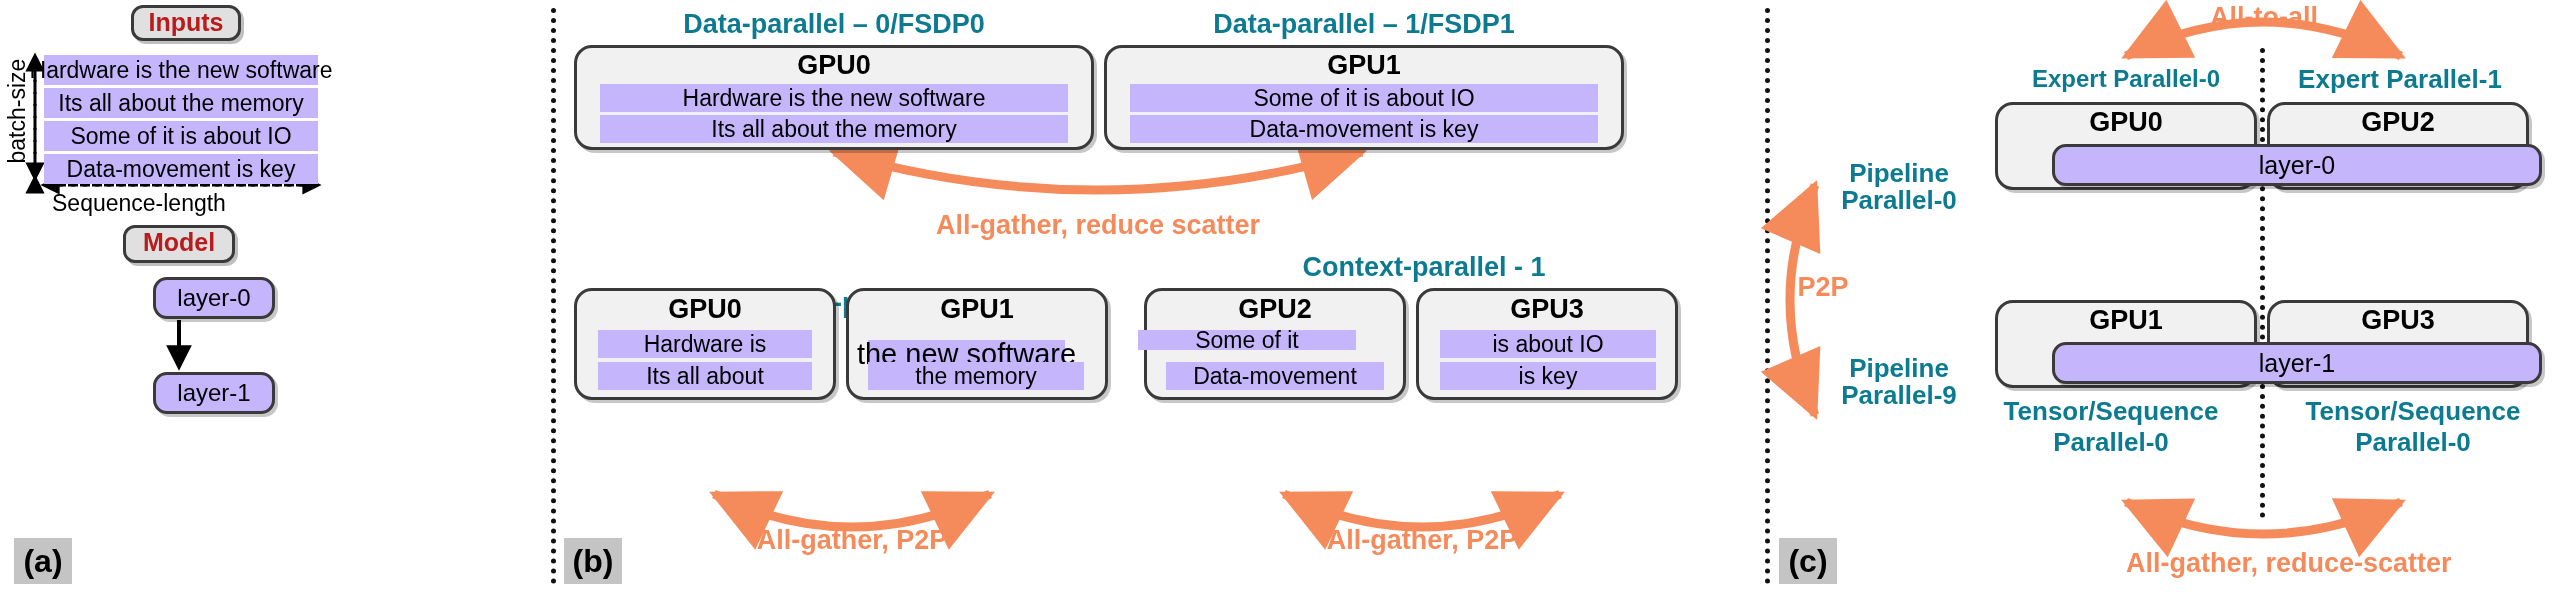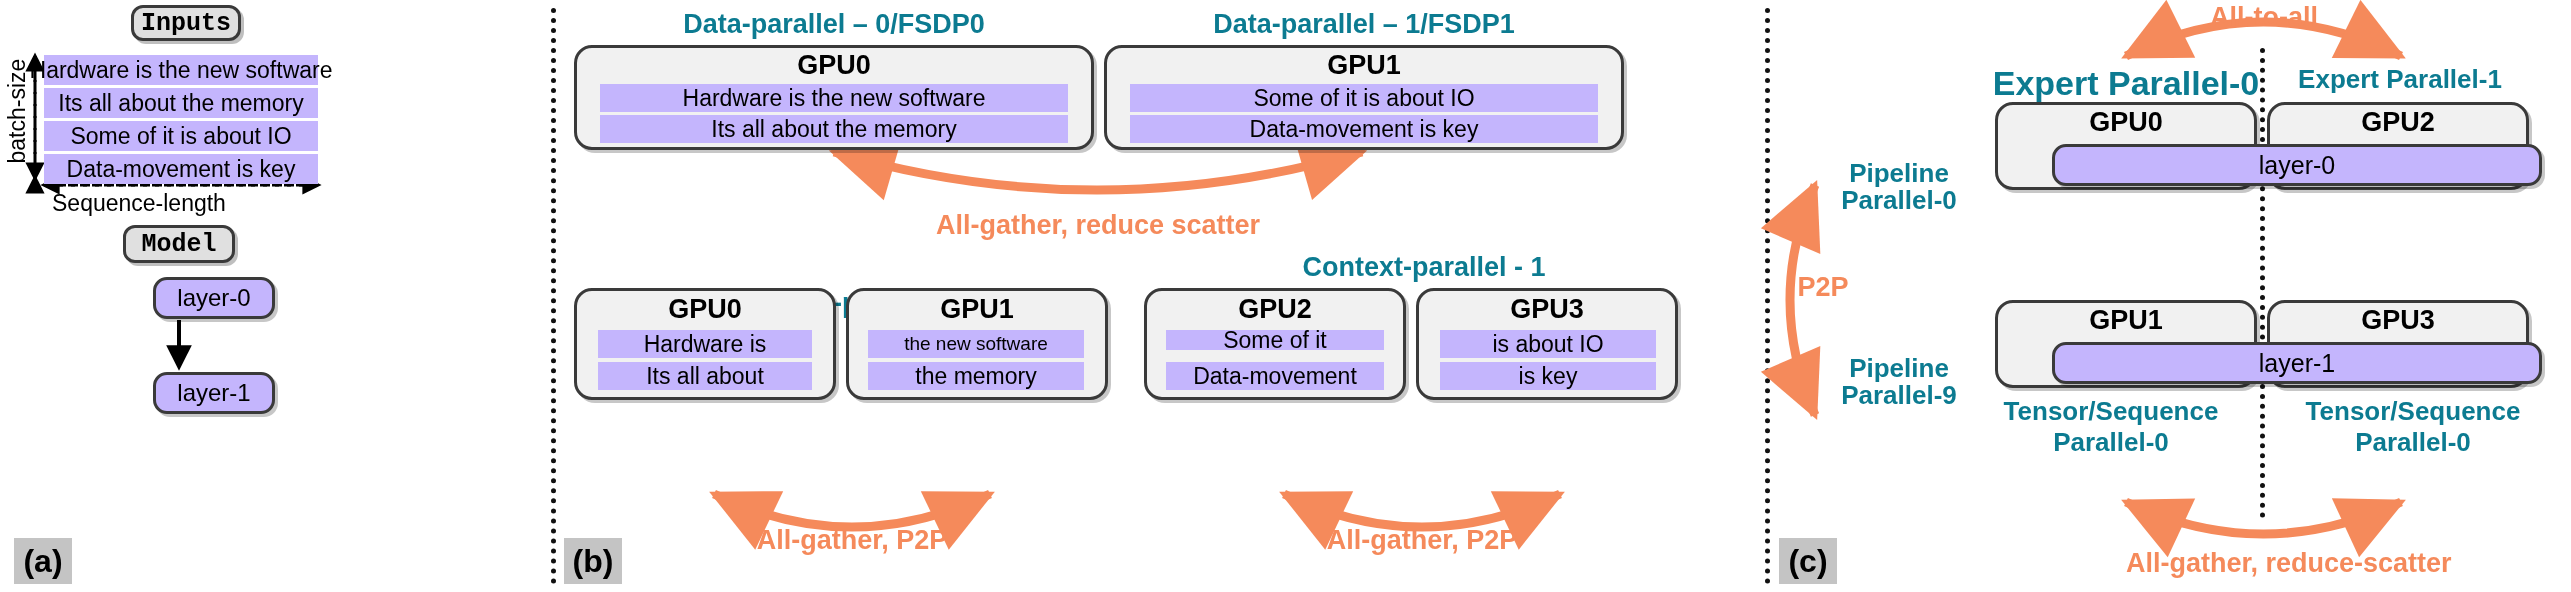--- a/index.html
+++ b/index.html
@@ -27,22 +27,22 @@
   .tan{
     position:absolute;background:#c4b5fd;color:#000;
     display:flex;align-items:center;justify-content:center;
     box-sizing:border-box;white-space:nowrap;
   }
   .tanrounded{border:3px solid #3a3a3a;border-radius:14px;
     box-shadow:3px 3px 0 rgba(0,0,0,.22);margin-left:35px;}
   .greychip{
     position:absolute;background:#e0e0e0;border:3px solid #3a3a3a;
     border-radius:12px;box-shadow:3px 3px 0 rgba(0,0,0,.25);
-    display:flex;align-items:center;justify-content:center;
-    font-weight:bold;color:#000000;box-sizing:border-box;font-family:Liberation Mono, monospace;
+    display:flex;align-items:flex-start;justify-content:center;
+    font-weight:bold;color:#b91c1c;box-sizing:border-box;
   }
   .teal{position:absolute;color:#0c7b91;font-weight:bold;text-align:center;
         line-height:1.05;white-space:nowrap;}
   .orange{position:absolute;color:#f58a5b;font-weight:bold;text-align:center;
         white-space:nowrap;}
   .plabel{
     position:absolute;background:#c4c4c4;color:#000;font-weight:bold;
     display:flex;align-items:center;justify-content:center;
   }
   .plaintext{position:absolute;color:#000;white-space:nowrap;}
@@ -184,40 +184,40 @@
     <span>Hardware is</span>
   </div>
   <div class="tan" style="left:42px;top:362px;width:214px;height:28px;font-size:23px;">
     <span>Its all about</span>
   </div>
 
   <div class="gpubox" style="left:290px;top:288px;width:262px;height:112px;"></div>
   <div class="gpulabel" style="left:290px;top:294px;width:262px;font-size:27px;">
     <span>GPU1</span>
   </div>
-  <div class="tan" style="left:312px;top:330px;width:216px;height:28px;font-size:19px;">
+  <div class="tan" style="left:312px;top:340px;width:197px;height:28px;font-size:29px;">
     <span>the new software</span>
   </div>
   <div class="tan" style="left:312px;top:362px;width:216px;height:28px;font-size:23px;">
     <span>the memory</span>
   </div>
 
   <div class="orange" style="left:158px;top:525px;width:276px;font-size:27px;">
     <span>All-gather, P2P</span>
   </div>
 
   <div class="teal" style="left:588px;top:253px;width:560px;font-size:27px;">
     <span>Context-parallel - 1</span>
   </div>
 
   <div class="gpubox" style="left:588px;top:288px;width:262px;height:112px;"></div>
   <div class="gpulabel" style="left:588px;top:294px;width:262px;font-size:27px;">
     <span>GPU2</span>
   </div>
-  <div class="tan" style="left:610px;top:330px;width:218px;height:20px;font-size:23px;">
+  <div class="tan" style="left:582px;top:330px;width:218px;height:20px;font-size:23px;">
     <span>Some of it</span>
   </div>
   <div class="tan" style="left:610px;top:362px;width:218px;height:28px;font-size:23px;">
     <span>Data-movement</span>
   </div>
 
   <div class="gpubox" style="left:860px;top:288px;width:262px;height:112px;"></div>
   <div class="gpulabel" style="left:860px;top:294px;width:262px;font-size:27px;">
     <span>GPU3</span>
   </div>
@@ -257,21 +257,21 @@
 
     <path d="M 44 185 Q -6 300 44 415" fill="none" stroke="#f58a5b" stroke-width="9" marker-start="url(#ah-org-s2)" marker-end="url(#ah-org-e2)"></path>
 
     <path d="M 355 502 Q 492 566 630 502" fill="none" stroke="#f58a5b" stroke-width="9" marker-start="url(#ah-org-s2)" marker-end="url(#ah-org-e2)"></path>
   </svg>
 
   <div class="orange" style="left:355px;top:2px;width:276px;font-size:27px;">
     <span>All-to-all</span>
   </div>
 
-  <div class="teal" style="left:220px;top:66px;width:270px;font-size:34px;">
+  <div class="teal" style="left:220px;top:66px;width:270px;font-size:24px;">
     <span>Expert Parallel-0</span>
   </div>
   <div class="teal" style="left:494px;top:66px;width:270px;font-size:26px;">
     <span>Expert Parallel-1</span>
   </div>
 
   <div class="orange" style="left:12px;top:272px;width:80px;font-size:27px;">
     <span>P2P</span>
   </div>
 

